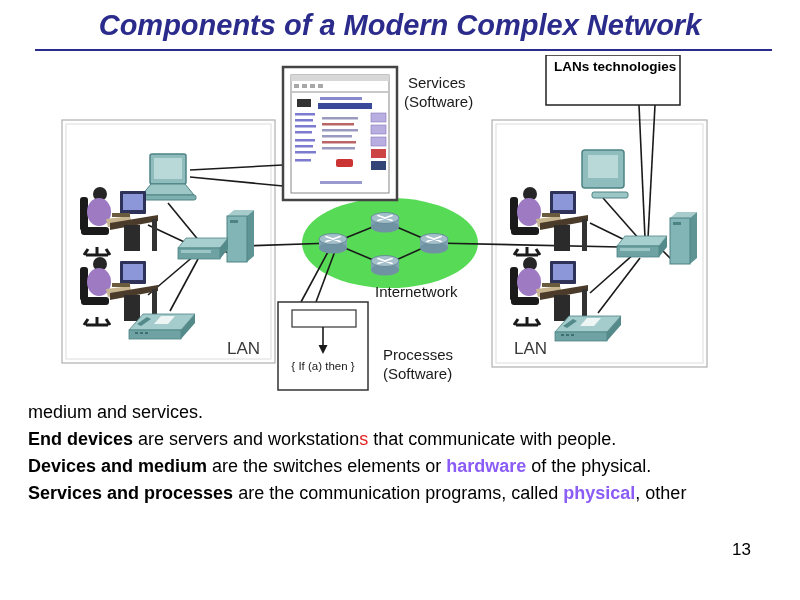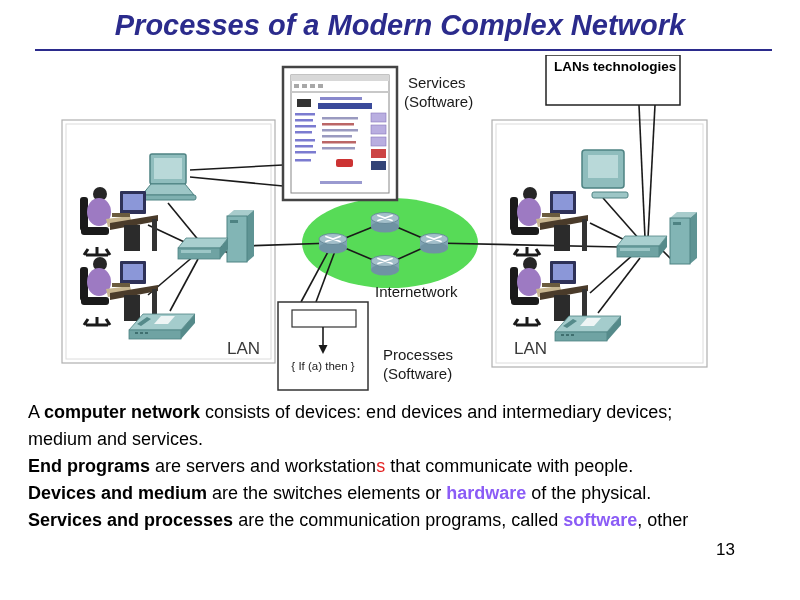--- a/index.html
+++ b/index.html
@@ -12,28 +12,28 @@
   svg.diagram{position:absolute;top:55px;left:0}
   svg .lbl{font-family:"Liberation Sans",sans-serif;font-size:15px;fill:#1a1a1a}
   svg .lbl-bold{font-family:"Liberation Sans",sans-serif;font-size:13.5px;font-weight:bold;fill:#000}
   svg .lan-lbl{font-family:"Liberation Sans",sans-serif;font-size:17px;fill:#3a3a3a}
   svg .small-lbl{font-family:"Liberation Sans",sans-serif;font-size:11.5px;fill:#1a1a1a}
   svg line{stroke:#1a1a1a;stroke-width:1.6}
   .bodytext{position:absolute;top:399px;left:28px;width:748px;font-size:18px;line-height:27px;color:#000}
   .bodytext .b{font-weight:bold}
   .bodytext .red{color:#E32222}
   .bodytext .blue{color:#8b5cf6}
-  .pagenum{position:absolute;top:540px;left:716px;font-size:17px;color:#000}
+  .pagenum{position:absolute;top:540px;left:732px;font-size:17px;color:#000}
 </style>
 </head>
 <body>
 
 <div class="slide">
 
-  <div class="title">Processes of a Modern Complex Network</div>
+  <div class="title">Components of a Modern Complex Network</div>
   <div class="title-rule"></div>
 
   <svg class="diagram" width="800" height="345" viewBox="0 0 800 345">
     <defs>
       <g id="laptop">
         <rect x="12" y="0" width="36" height="30" rx="2" fill="#8fbdbd" stroke="#4e8383" stroke-width="1.5"></rect>
         <rect x="16" y="4" width="28" height="21" fill="#b9d9d9"></rect>
         <polygon points="4,41 56,41 47,30 13,30" fill="#9dc6c6" stroke="#4e8383" stroke-width="1"></polygon>
         <rect x="2" y="41" width="56" height="5" rx="2" fill="#7fb0b0" stroke="#4e8383" stroke-width="1"></rect>
       </g>
@@ -203,22 +203,21 @@
     <use href="#switchbox" x="617" y="181"></use>
     <use href="#fax" x="555" y="255"></use>
 
     <use href="#router" x="370" y="156"></use>
     <use href="#router" x="318" y="177"></use>
     <use href="#router" x="419" y="177"></use>
     <use href="#router" x="370" y="199"></use>
   </svg>
 
   <div class="bodytext">
-    <div><span>A </span><span class="b">computer network</span><span> consists of devices: end devices and intermediary devices;</span></div>
     <div><span>medium and services.</span></div>
-    <div><span class="b">End programs</span><span> are servers and workstation</span><span class="red">s</span><span> that communicate with people.</span></div>
+    <div><span class="b">End devices</span><span> are servers and workstation</span><span class="red">s</span><span> that communicate with people.</span></div>
     <div><span class="b">Devices and medium</span><span> are the switches elements or </span><span class="b blue">hardware</span><span> of the physical.</span></div>
-    <div><span class="b">Services and processes</span><span> are the communication programs, called </span><span class="b blue">software</span><span>, other</span></div>
+    <div><span class="b">Services and processes</span><span> are the communication programs, called </span><span class="b blue">physical</span><span>, other</span></div>
   </div>
 
   <div class="pagenum">13</div>
 
 </div>
 
 </body></html>

